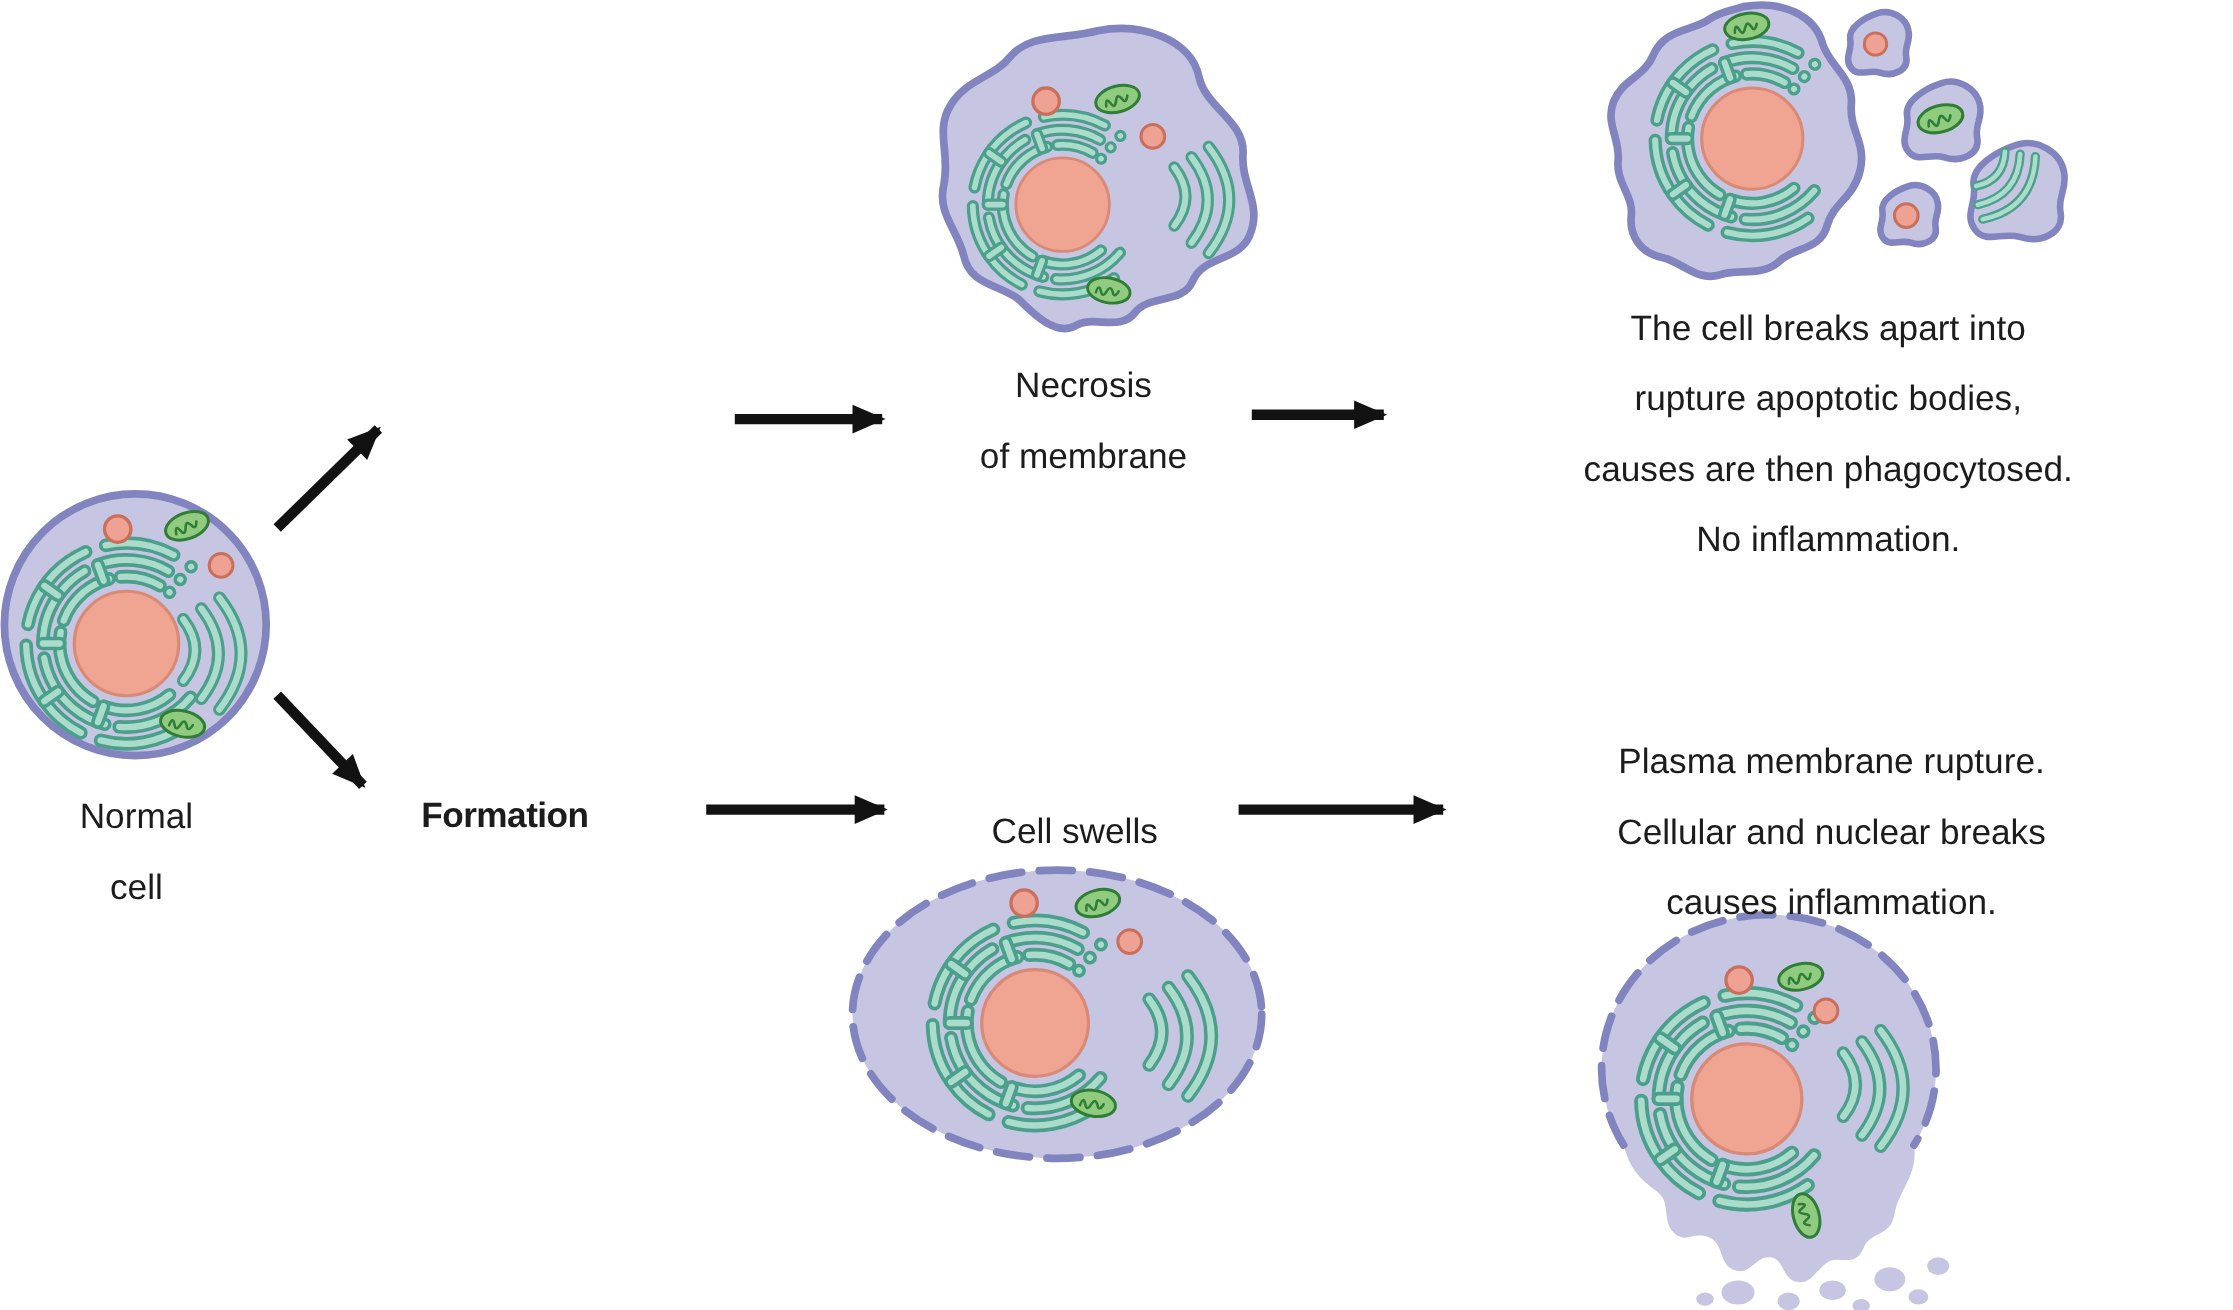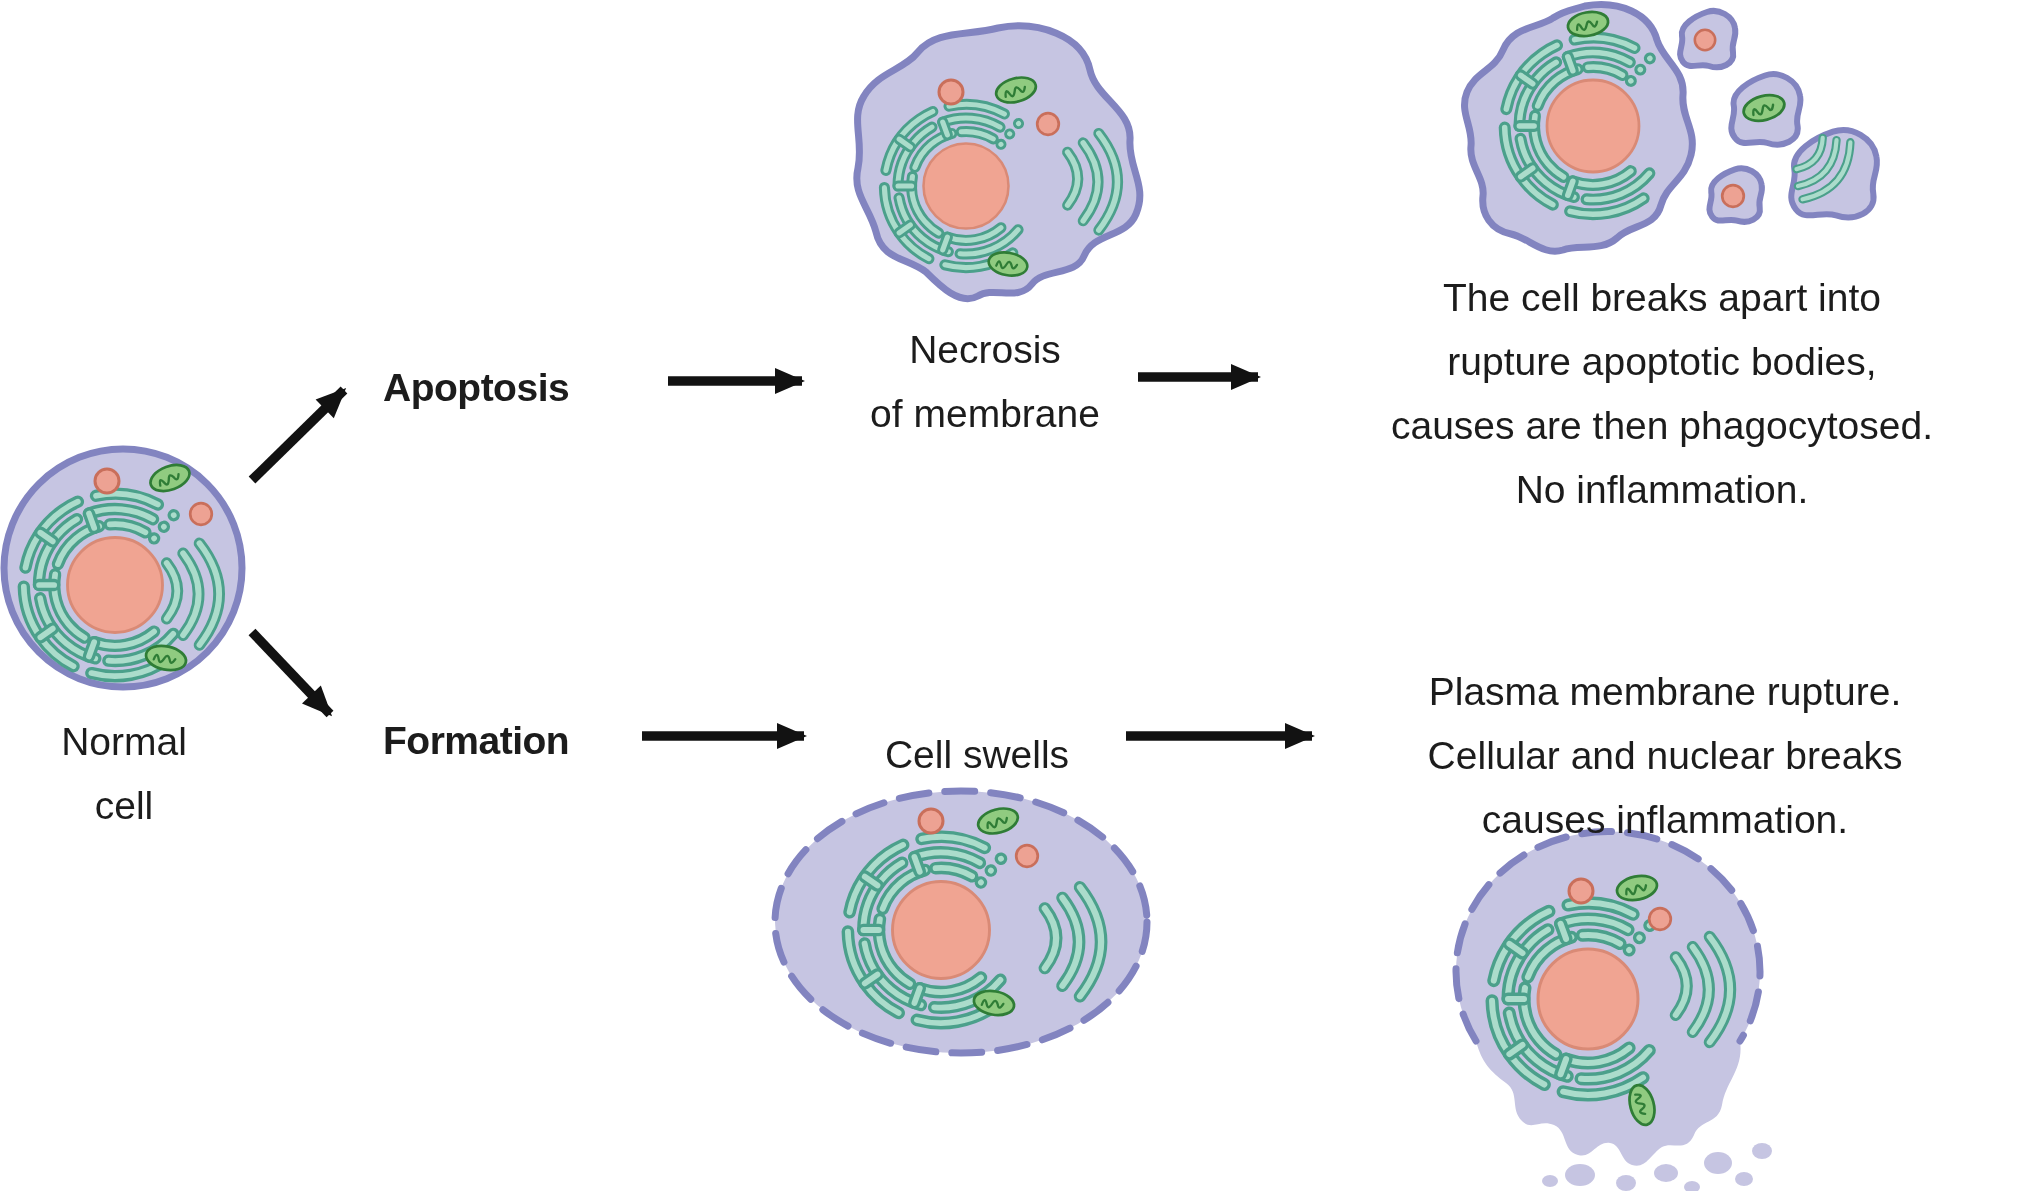--- a/index.html
+++ b/index.html
@@ -1,19 +1,19 @@
 <!DOCTYPE html>
 <html><head>
 <meta charset="utf-8">
 <style>
   html,body{margin:0;padding:0;background:#fff;}
   .canvas{position:relative;width:2030px;height:1191px;background:#ffffff;
           font-family:"Liberation Sans", sans-serif;overflow:hidden;}
   .cellsvg{position:absolute;overflow:visible;}
-  .lbl{position:absolute;font-size:39px;line-height:64px;color:#1c1c1c;
+  .lbl{position:absolute;font-size:32px;line-height:64px;color:#1c1c1c;
        text-align:center;white-space:nowrap;}
   .lbl.bold{font-weight:bold;letter-spacing:-0.5px;}
   .centered{transform:translateX(-50%);}
   
   .membrane{fill:#c6c5e2;stroke:#8284c0;stroke-width:7;}
   .membrane-dashed{fill:#c6c5e2;stroke:#8284c0;stroke-width:7;
        stroke-dasharray:30 16;stroke-linecap:round;}
   .cyto{fill:#c6c5e2;}
   .mem-stroke{fill:none;stroke:#8284c0;stroke-width:7;
        stroke-dasharray:30 16;stroke-linecap:round;}
@@ -195,21 +195,20 @@
     <use href="#mito" transform="translate(212,282) rotate(75) scale(0.78)"></use>
     <use href="#vesicle" transform="translate(151,68)"></use>
     <use href="#vesicle" transform="translate(230,96) scale(0.9)"></use>
   </svg>
 
   <div class="lbl centered" style="left:124px;top:710px">
     <div>Normal</div>
     <div>cell</div>
   </div>
 
-  <div class="lbl bold" style="left:383px;top:356px">Apoptosis</div>
 
   <div class="lbl centered" style="left:985px;top:318px">
     <div>Necrosis</div>
     <div>of membrane</div>
   </div>
 
   <div class="lbl centered" style="left:1662px;top:266px">
     <div>The cell breaks apart into</div>
     <div>rupture apoptotic bodies,</div>
     <div>causes are then phagocytosed.</div>

